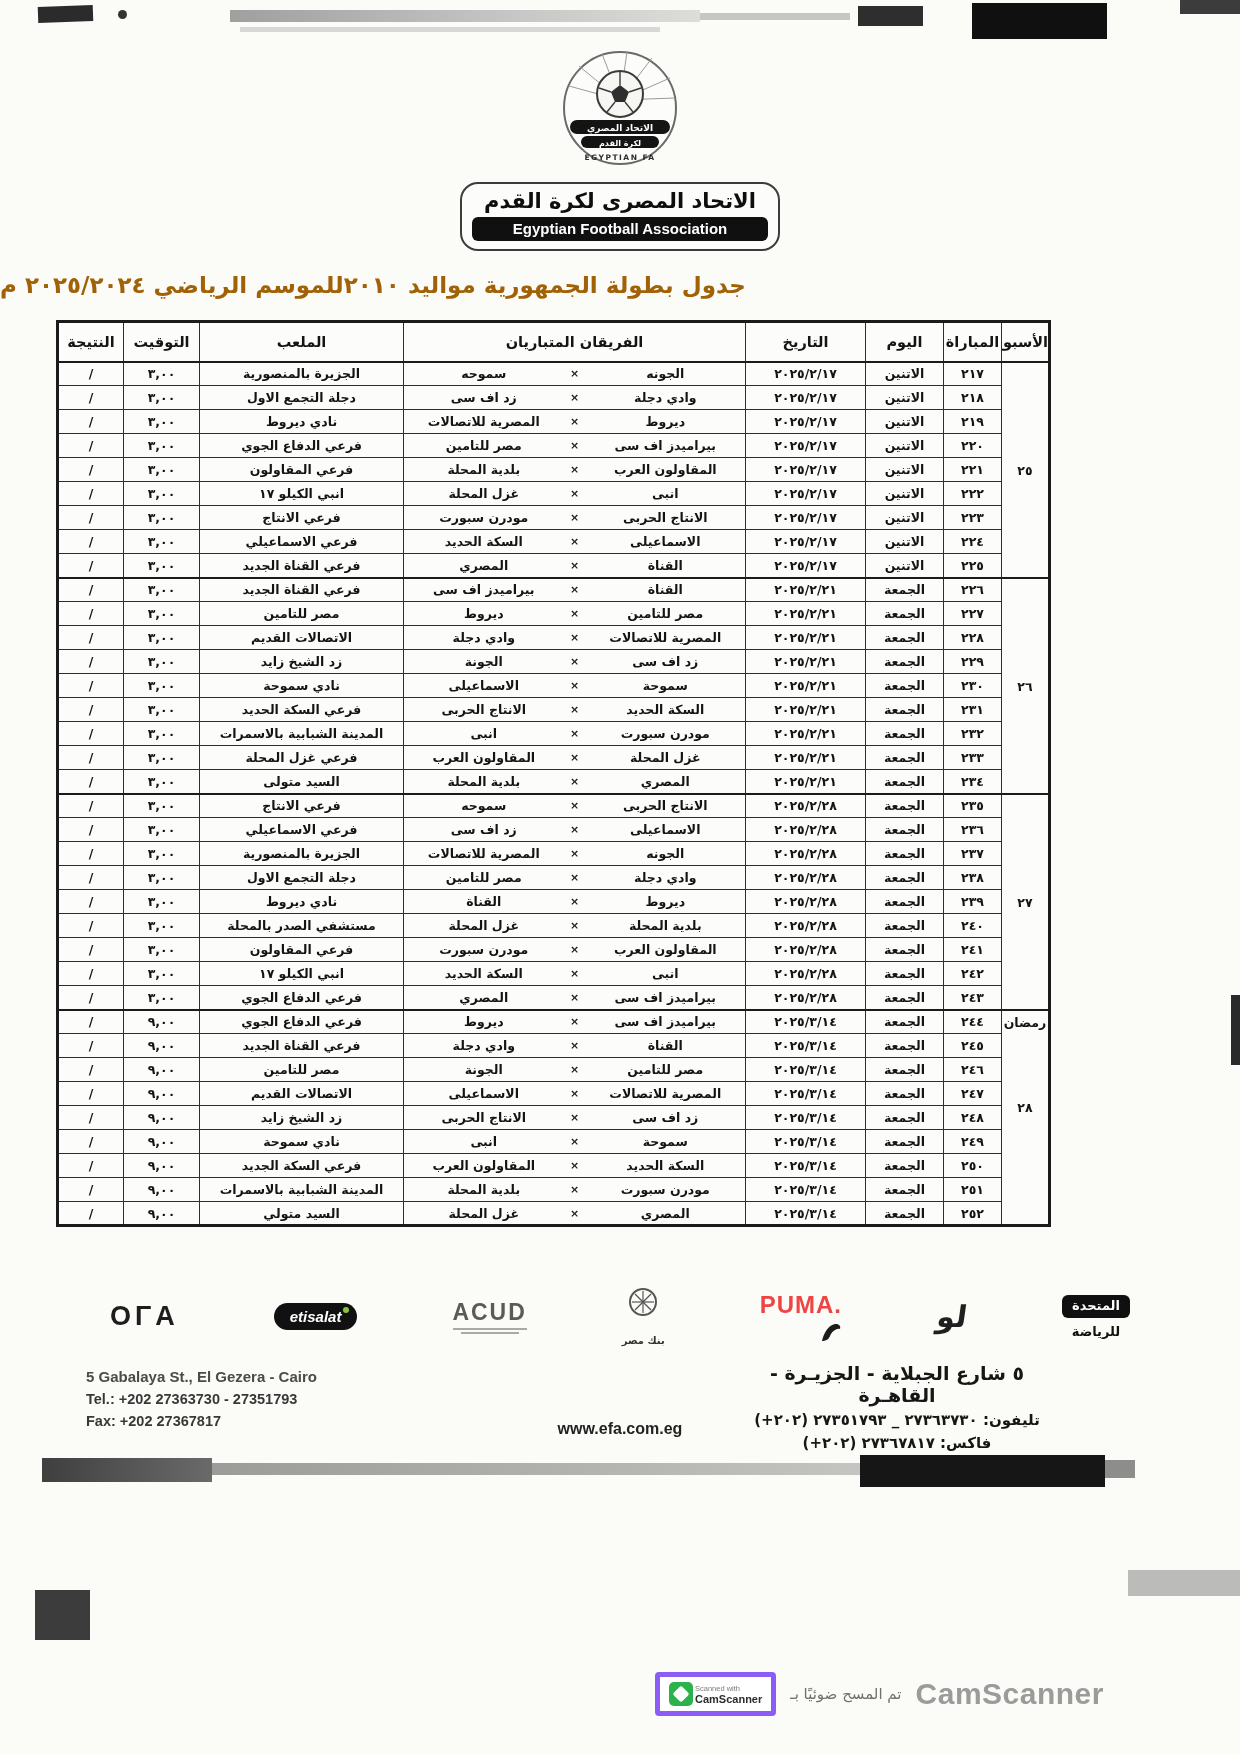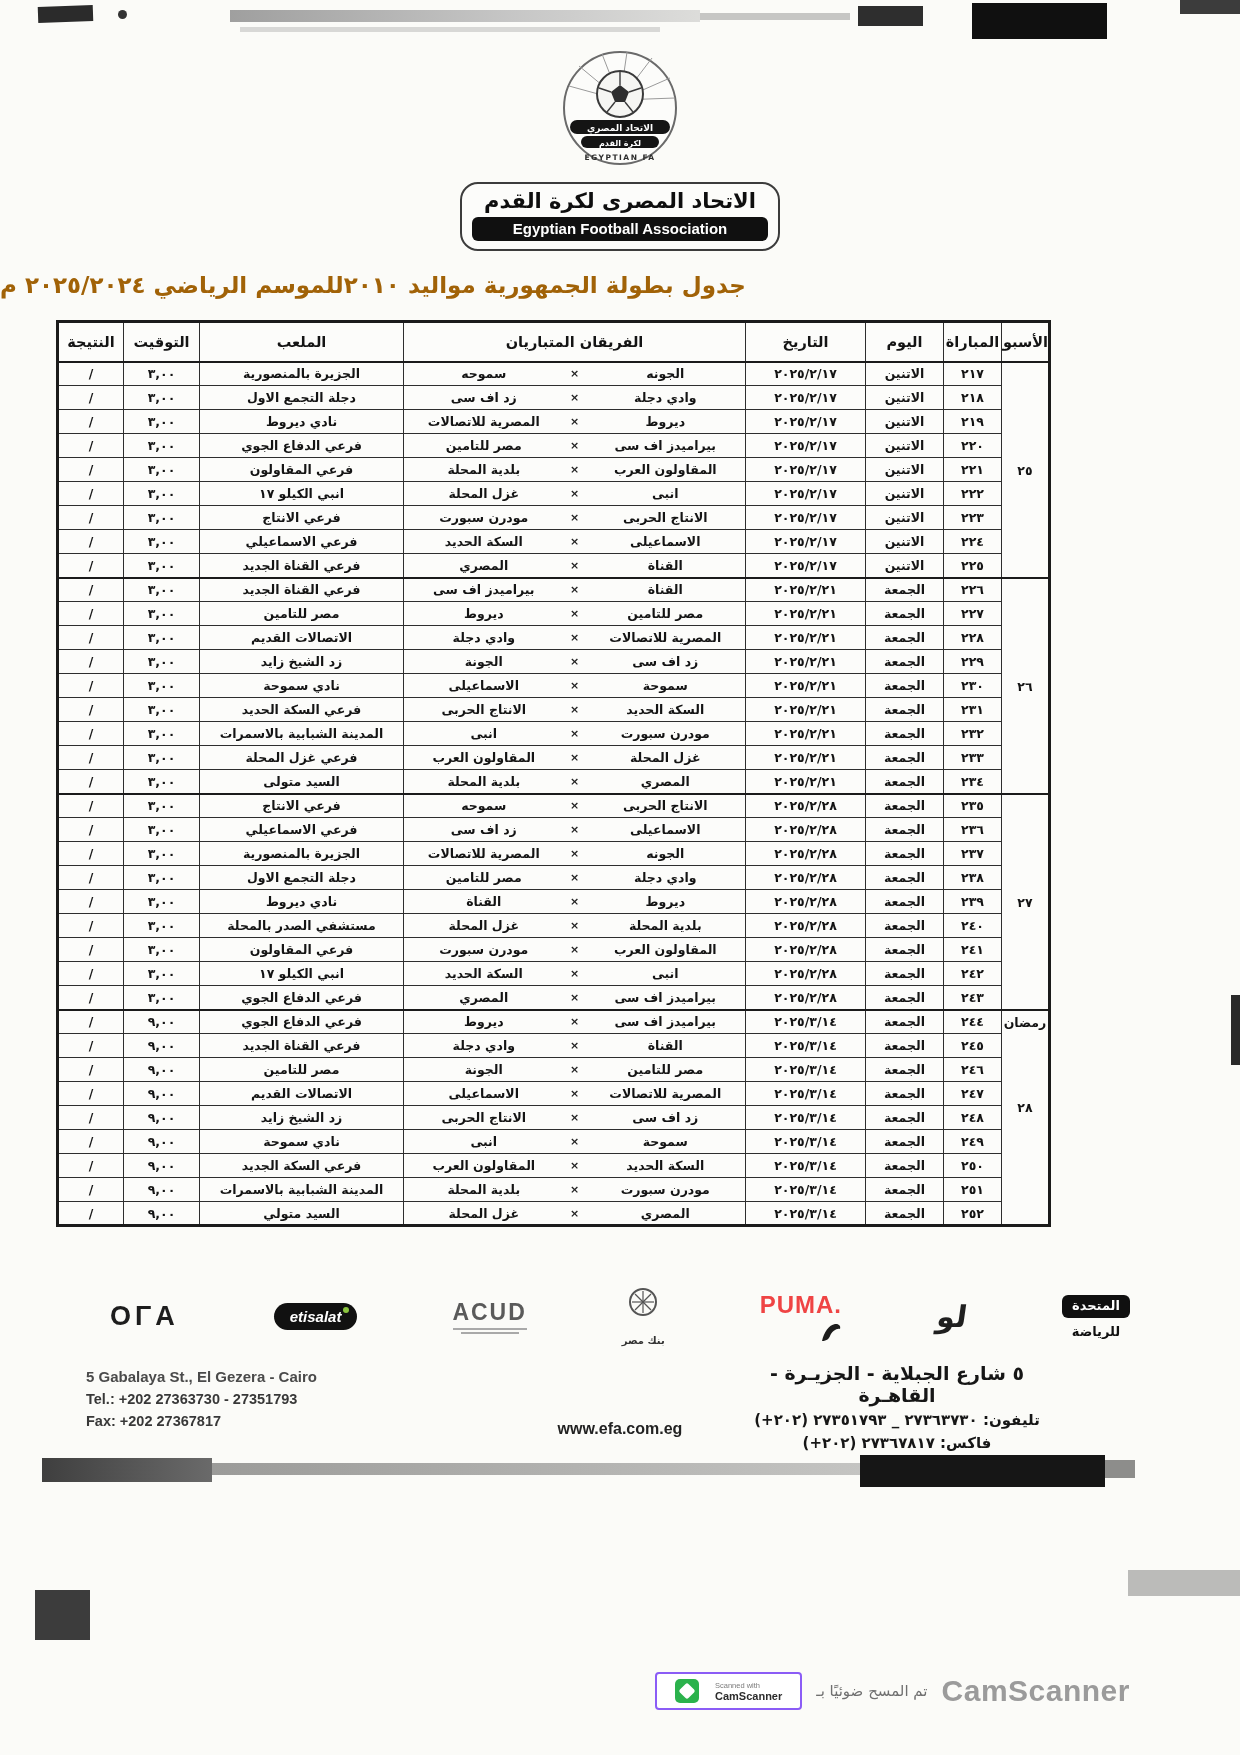--- a/index.html
+++ b/index.html
@@ -93,22 +93,22 @@
   .addr-ar { position:absolute; top:1362px; right:178px; width:330px; text-align:center; color:#161616; }
   .addr-ar .l1 { font-size:19px; font-weight:700; }
   .addr-ar .l2, .addr-ar .l3 { font-size:15px; font-weight:700; margin-top:5px; }
 
   
   .cs-row {
     position:absolute; top:1672px; left:655px; direction:ltr;
     display:flex; align-items:center; gap:14px;
   }
   .cs-badge {
-    display:flex; align-items:center; gap:16px; background:#fff;
-    border:2px solid #8b5cf6; border-radius:4px; padding:5px 18px;
+    display:flex; align-items:center; gap:2px; background:#fff;
+    border:5px solid #8b5cf6; border-radius:4px; padding:5px 9px;
   }
   .cs-icon { width:24px; height:24px; border-radius:5px; background:#2bb24c; position:relative; }
   .cs-icon::after {
     content:""; position:absolute; left:6px; top:6px; width:12px; height:12px;
     background:#fff; transform:rotate(45deg); border-radius:2px;
   }
   .cs-badge .txt { display:flex; flex-direction:column; font-family:"Liberation Sans", sans-serif; }
   .cs-badge .s { font-size:7.5px; color:#7c7c7c; }
   .cs-badge .b { font-size:11px; font-weight:700; color:#2c2c2c; }
   .cs-ar { font-size:15px; color:#6f6f6f; }

